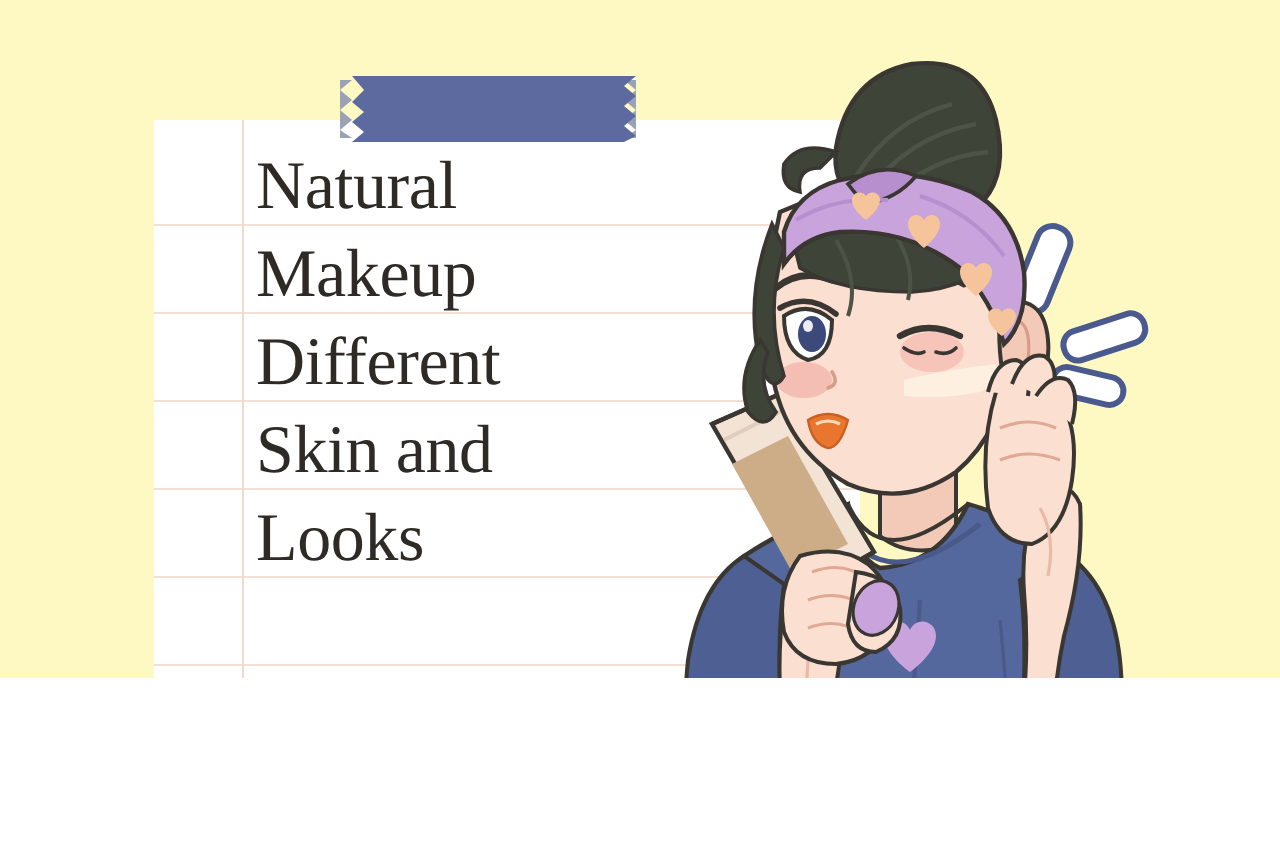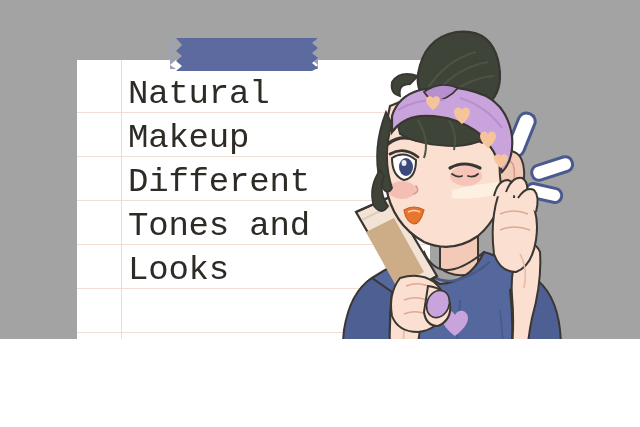--- a/index.html
+++ b/index.html
@@ -5,22 +5,22 @@
   html, body {
     margin: 0;
     padding: 0;
     background: #ffffff;
   }
   #canvas {
     position: relative;
     width: 640px;
     height: 339px;
     overflow: hidden;
-    background: #a3a3a3;
-    font-family: Liberation Mono, monospace;
+    background: #fef9c3;
+    font-family: Liberation Serif, serif;
   }
 
   
   #paper {
     position: absolute;
     left: 77px;
     top: 60px;
     width: 353px;
     height: 326px;
     background: #ffffff;
@@ -105,21 +105,21 @@
       <path d="M148 2 L142 2 L148 7 L142 12 L148 17 L142 22 L148 27 L142 31 L148 31 Z" fill="#9aa2b5"></path>
       <path d="M6 0 L142 0 L142 33 L6 33 L12 28 L6 23 L12 18 L6 13 L12 7 Z" fill="#5c6aa0"></path>
       <path d="M142 0 L148 0 L142 5 L148 10 L142 15 L148 20 L142 25 L148 30 L142 33 Z" fill="#5c6aa0"></path>
     </svg>
   </div>
 
   <div id="title-block">
     <div class="title-line">Natural</div>
     <div class="title-line">Makeup</div>
     <div class="title-line">Different</div>
-    <div class="title-line">Tones and</div>
+    <div class="title-line">Skin and</div>
     <div class="title-line">Looks</div>
   </div>
 
   <svg id="illustration" viewBox="0 0 640 427">
 
     <g>
       <rect x="513" y="112" width="17" height="45" rx="8" transform="rotate(22 521 134)" fill="#ffffff" stroke="#4a5a8f" stroke-width="3"></rect>
       <rect x="545" y="147" width="15" height="42" rx="7" transform="rotate(72 552 168)" fill="#ffffff" stroke="#4a5a8f" stroke-width="3"></rect>
       <rect x="537" y="175" width="14" height="36" rx="7" transform="rotate(103 544 193)" fill="#ffffff" stroke="#4a5a8f" stroke-width="3"></rect>
     </g>

